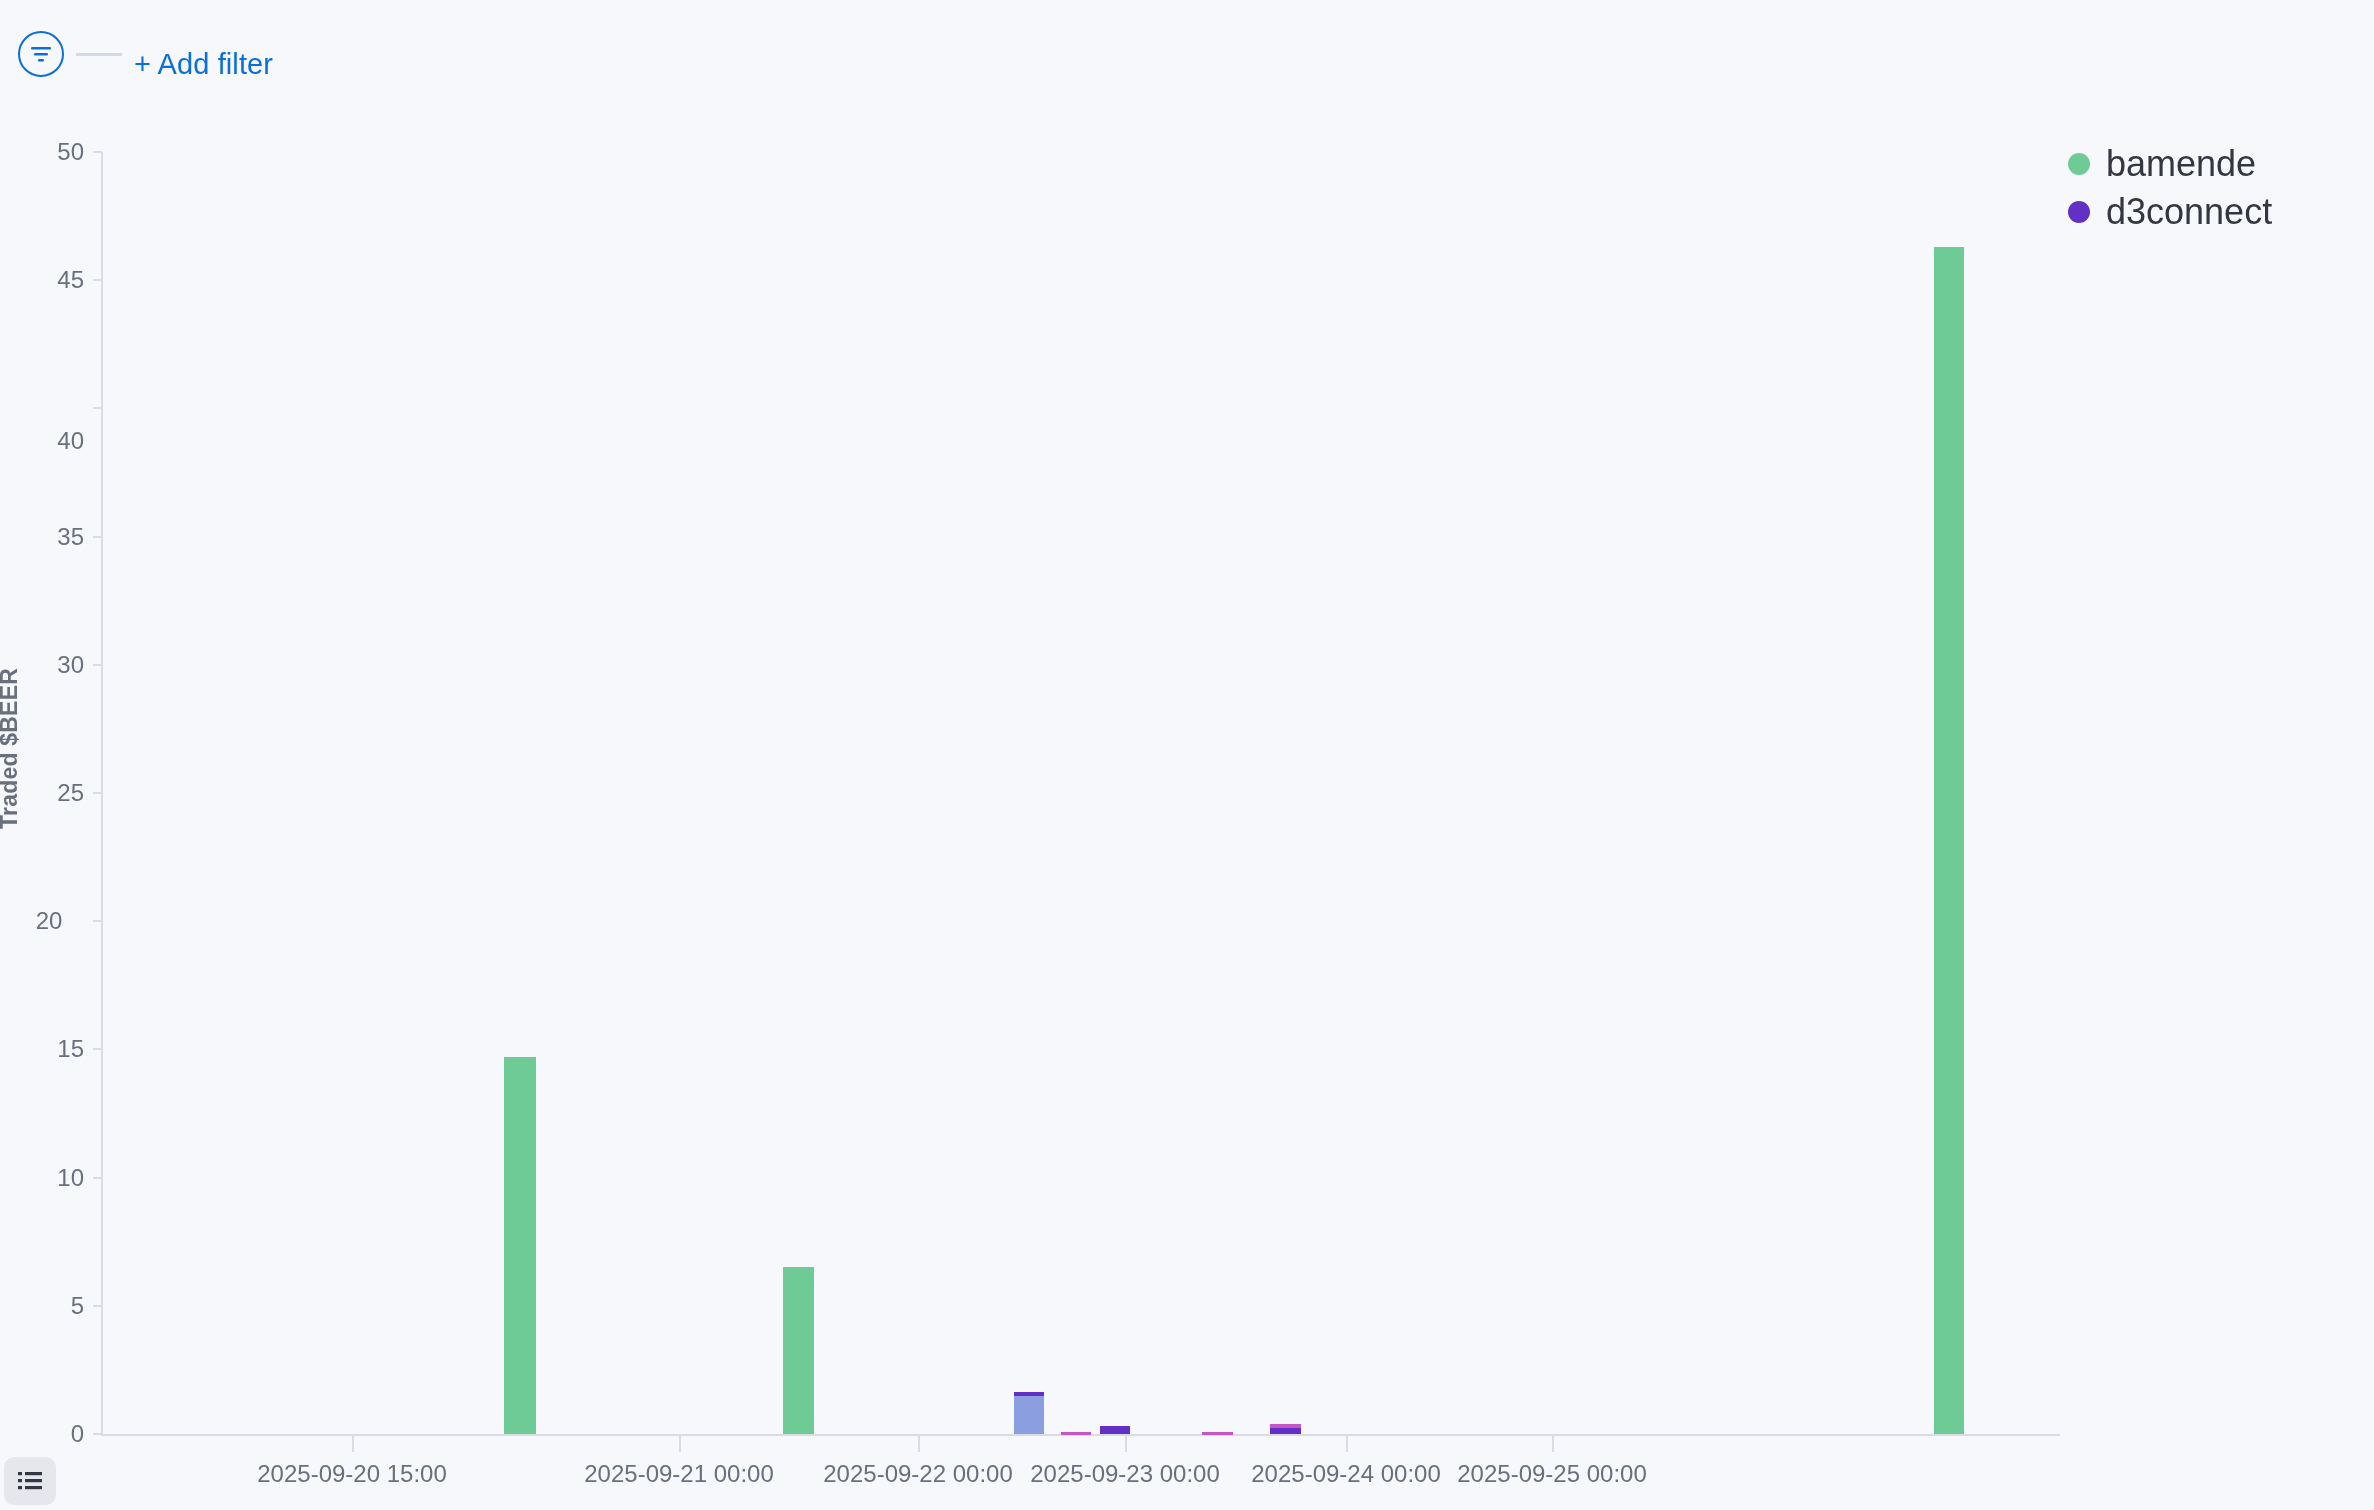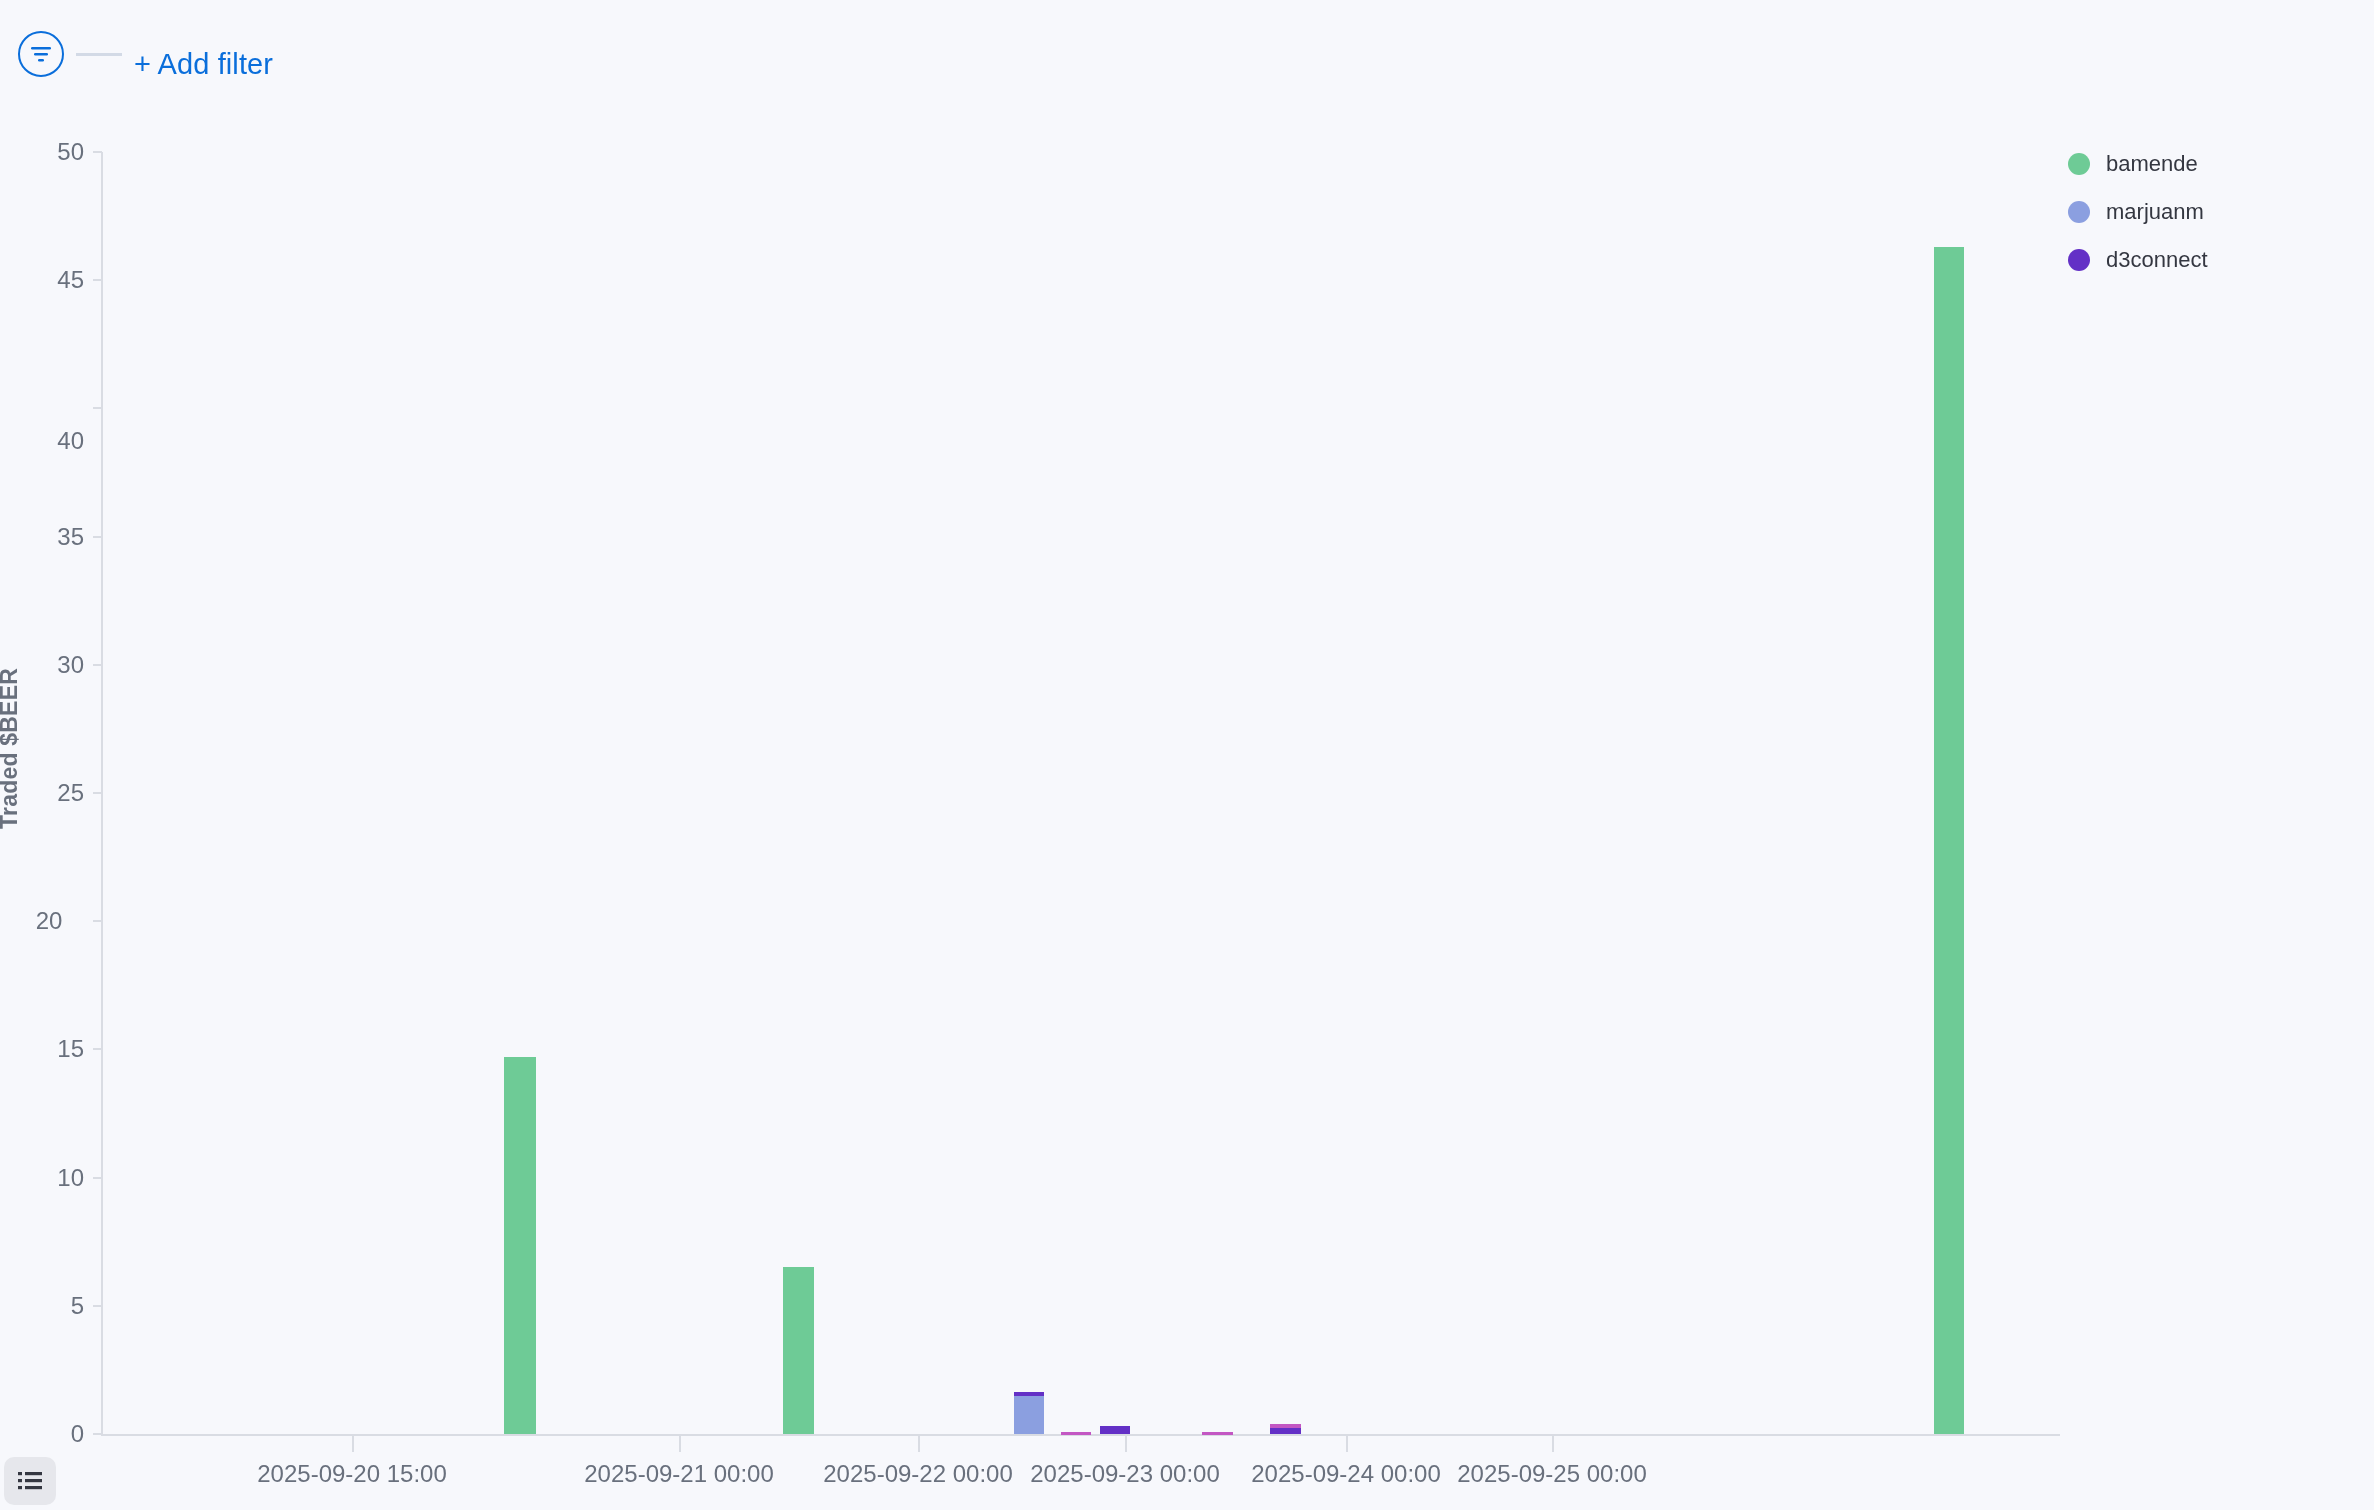--- a/index.html
+++ b/index.html
@@ -87,21 +87,21 @@
   #legend{
     position:absolute;left:2068px;top:140px;width:300px;
   }
   .legend-item{
     display:flex;align-items:center;height:48px;cursor:pointer;
   }
   .legend-dot{
     width:22px;height:22px;border-radius:50%;flex:0 0 auto;margin-right:16px;
   }
   .legend-label{
-    font-size:22px;color:#343741;white-space:nowrap;
+    font-size:36px;color:#343741;white-space:nowrap;
   }
 
   
   #inspect-btn{
     position:absolute;left:4px;top:1457px;
     width:52px;height:48px;border-radius:10px;
     background:#e6e7ec;display:flex;align-items:center;justify-content:center;
     cursor:pointer;
   }
 </style>
@@ -179,24 +179,20 @@
       <div class="bar-seg" style="left: 1168px; width: 31px; top: 1271.74px; height: 4.6152px; background: rgb(195, 87, 195);"></div>
     </div>
 </div>
 
 <div id="legend">
     <div class="legend-item">
       <span class="legend-dot" style="background: rgb(110, 203, 150);"></span>
       <span class="legend-label">bamende</span>
     </div>
     <div class="legend-item">
-      <span class="legend-dot" style="background: rgb(139, 159, 224);"></span>
-      <span class="legend-label">marjuanm</span>
-    </div>
-    <div class="legend-item">
       <span class="legend-dot" style="background: rgb(99, 48, 198);"></span>
       <span class="legend-label">d3connect</span>
     </div>
   </div>
 
 <div id="inspect-btn">
   <svg width="26" height="24" viewBox="0 0 26 24">
     <rect x="1" y="3" width="4" height="3.2" fill="#343741"></rect>
     <rect x="8" y="3" width="17" height="3.2" fill="#343741"></rect>
     <rect x="1" y="10" width="4" height="3.2" fill="#343741"></rect>

